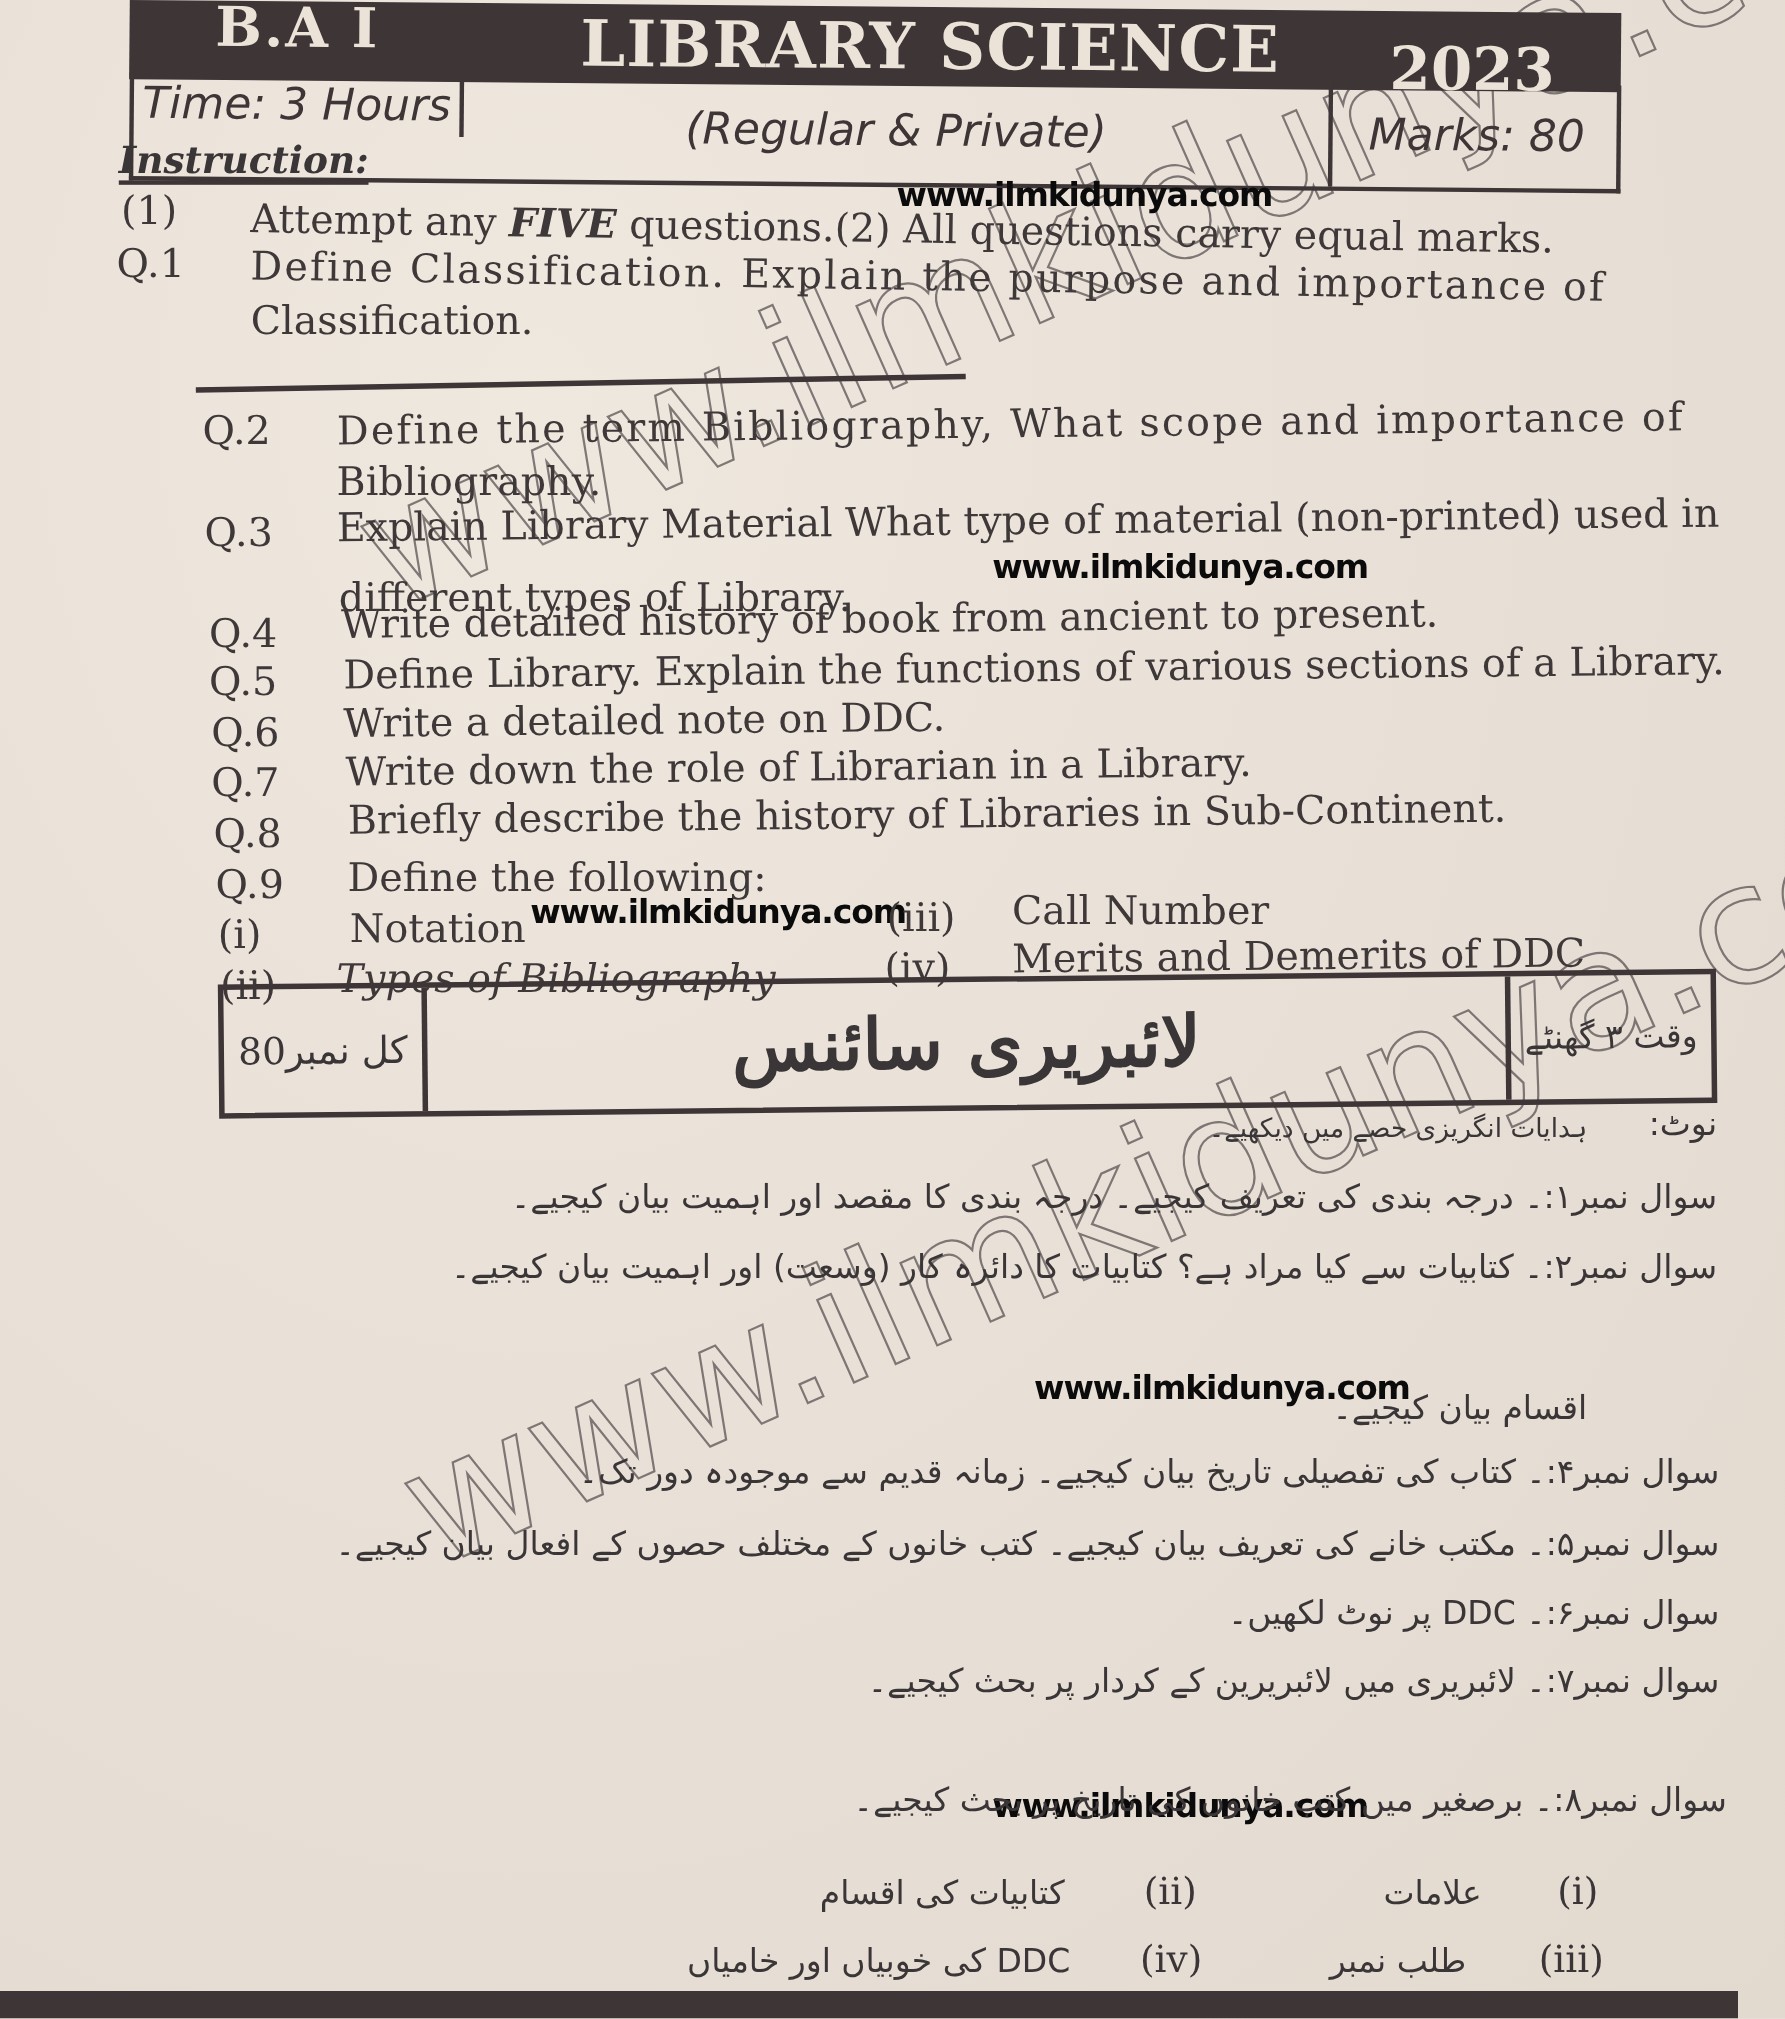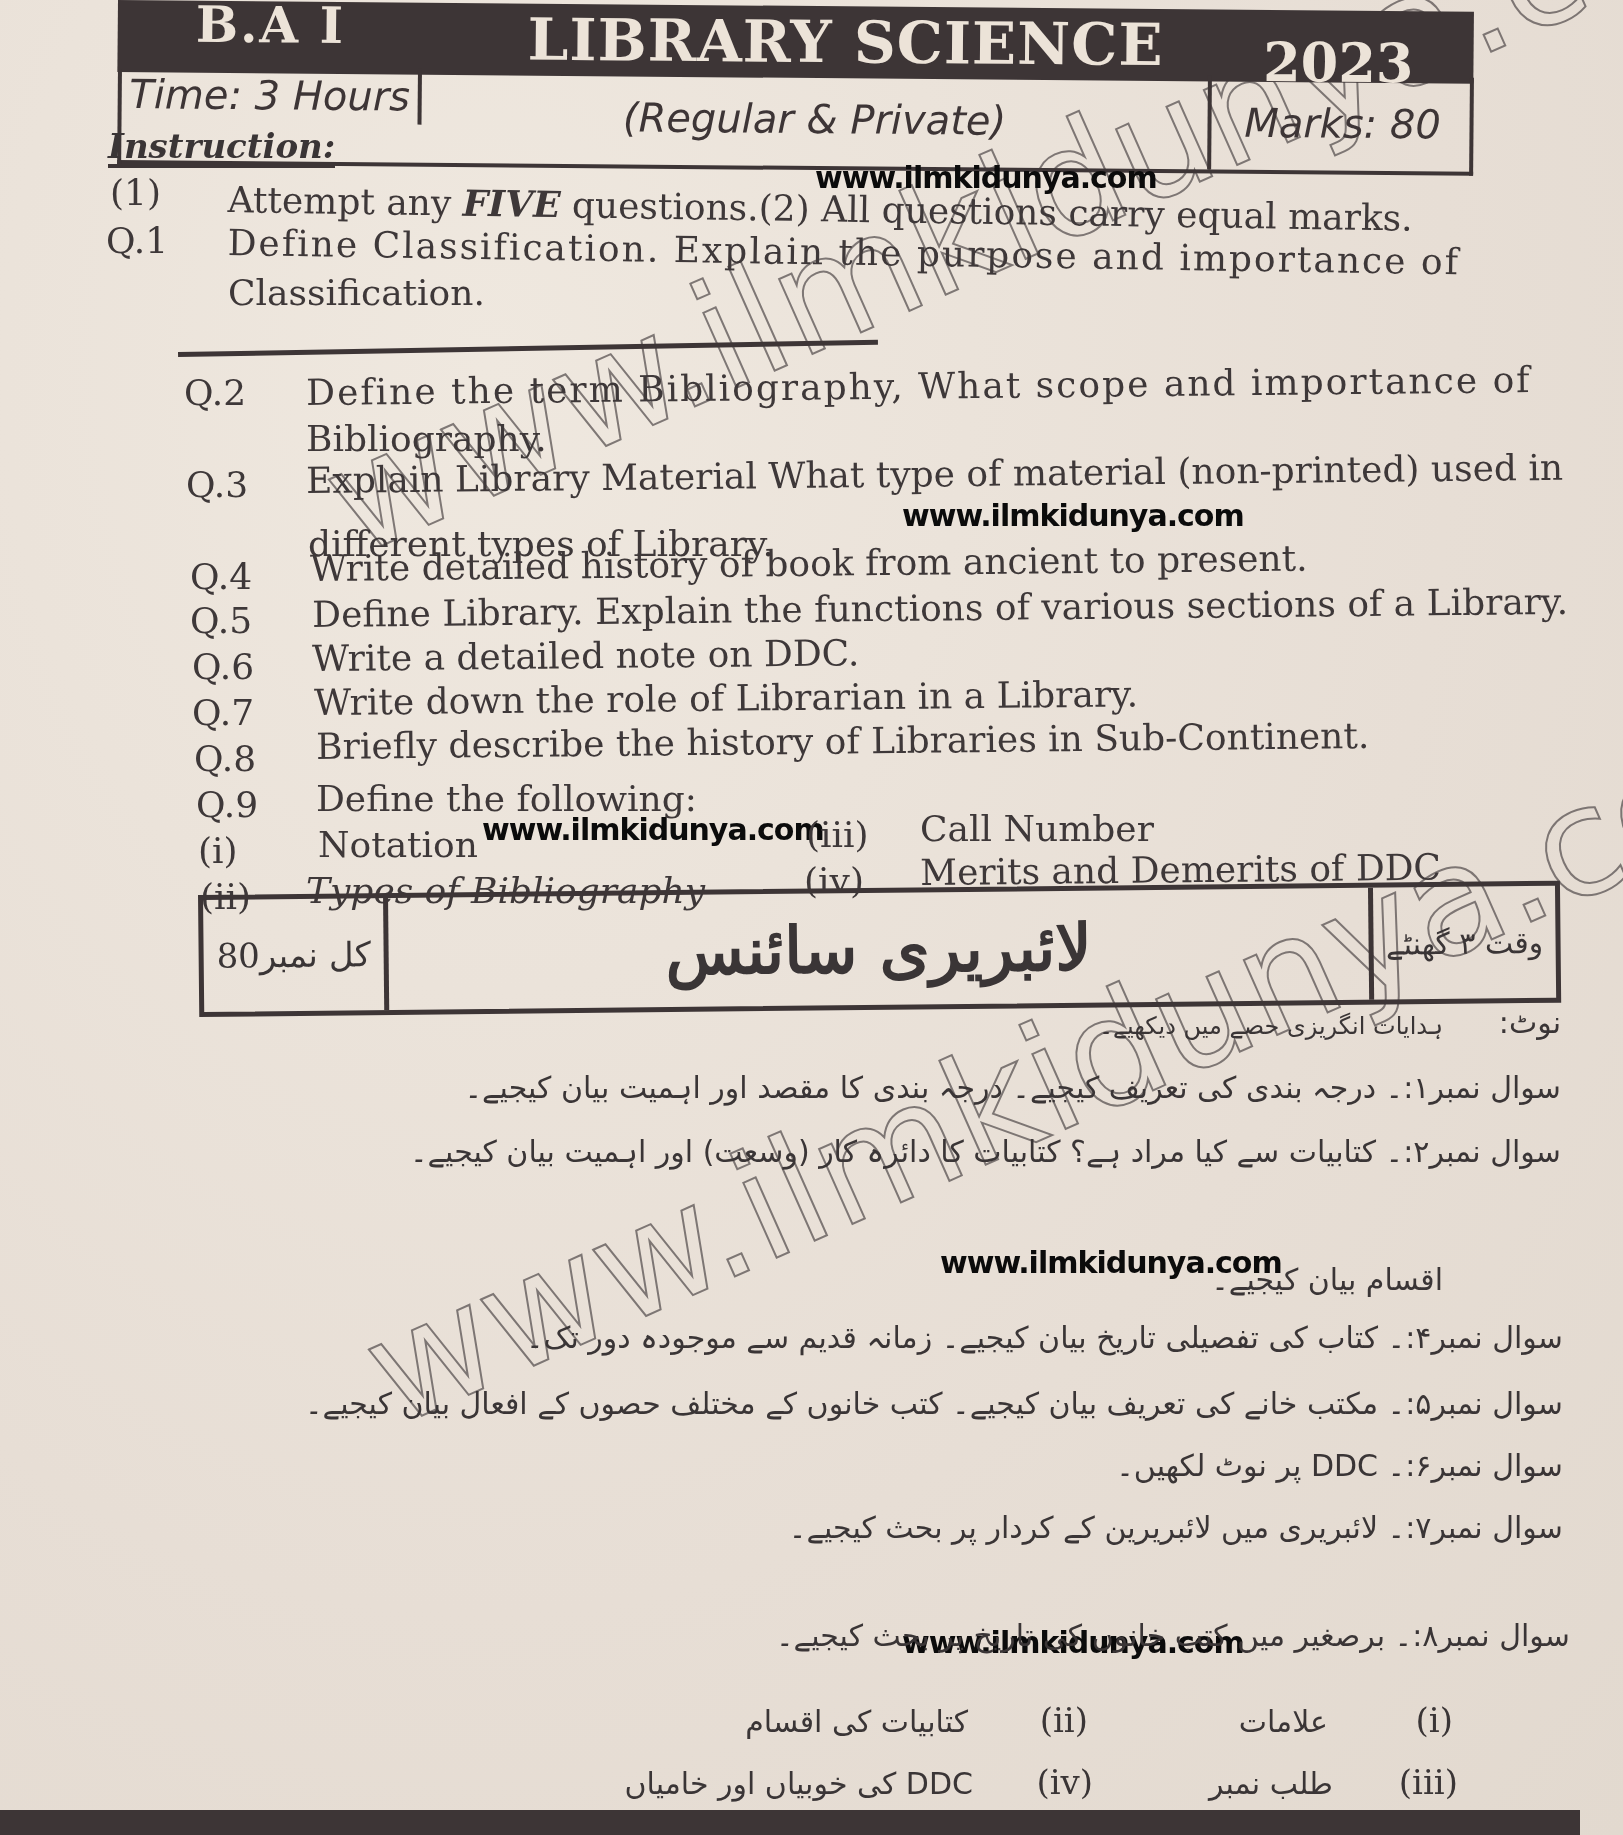--- a/index.html
+++ b/index.html
@@ -146,21 +146,21 @@
   <div class="ur" style="right:62px;top:1070px;">سوال نمبر۱:۔ درجہ بندی کی تعریف کیجیے۔ درجہ بندی کا مقصد اور اہمیت بیان کیجیے۔</div>
   <div class="ur" style="right:62px;top:1134px;">سوال نمبر۲:۔ کتابیات سے کیا مراد ہے؟ کتابیات کا دائرہ کار (وسعت) اور اہمیت بیان کیجیے۔</div>
   <div class="ur" style="right:180px;top:1262px;">اقسام بیان کیجیے۔</div>
   <div class="ur" style="right:60px;top:1320px;">سوال نمبر۴:۔ کتاب کی تفصیلی تاریخ بیان کیجیے۔ زمانہ قدیم سے موجودہ دور تک۔</div>
   <div class="ur" style="right:60px;top:1386px;">سوال نمبر۵:۔ مکتب خانے کی تعریف بیان کیجیے۔ کتب خانوں کے مختلف حصوں کے افعال بیان کیجیے۔</div>
   <div class="ur" style="right:60px;top:1448px;">سوال نمبر۶:۔ DDC پر نوٹ لکھیں۔</div>
   <div class="ur" style="right:60px;top:1510px;">سوال نمبر۷:۔ لائبریری میں لائبریرین کے کردار پر بحث کیجیے۔</div>
   <div class="ur" style="right:53px;top:1574px;margin-top:44px;">سوال نمبر۸:۔ برصغیر میں کتب خانوں کی تاریخ پر بحث کیجیے۔</div>
 
   <div class="ur" style="right:170px;top:1700px;font-family:'DejaVu Serif',serif;font-size:34px;">(i)</div>
-  <div class="ur" style="right:295px;top:1704px;text-align:right;">علامات</div>
+  <div class="ur" style="right:276px;top:1704px;text-align:right;">علامات</div>
   <div class="ur" style="right:535px;top:1700px;font-family:'DejaVu Serif',serif;font-size:34px;">(ii)</div>
   <div class="ur" style="right:655px;top:1704px;">کتابیات کی اقسام</div>
   <div class="ur" style="right:165px;top:1762px;font-family:'DejaVu Serif',serif;font-size:34px;">(iii)</div>
   <div class="ur" style="right:290px;top:1766px;">طلب نمبر</div>
   <div class="ur" style="right:530px;top:1762px;font-family:'DejaVu Serif',serif;font-size:34px;">(iv)</div>
   <div class="ur" style="right:650px;top:1766px;">DDC کی خوبیاں اور خامیاں</div>
 
   <div class="bottom-bar"></div>
 </div>
 

